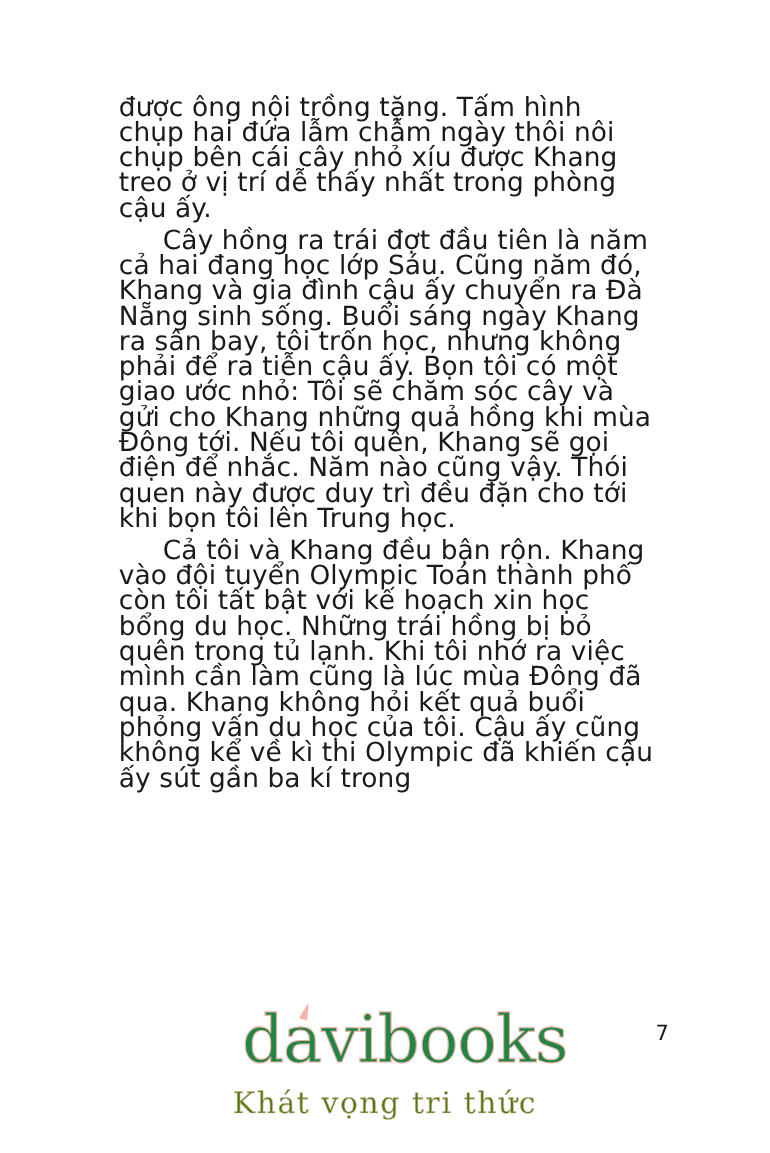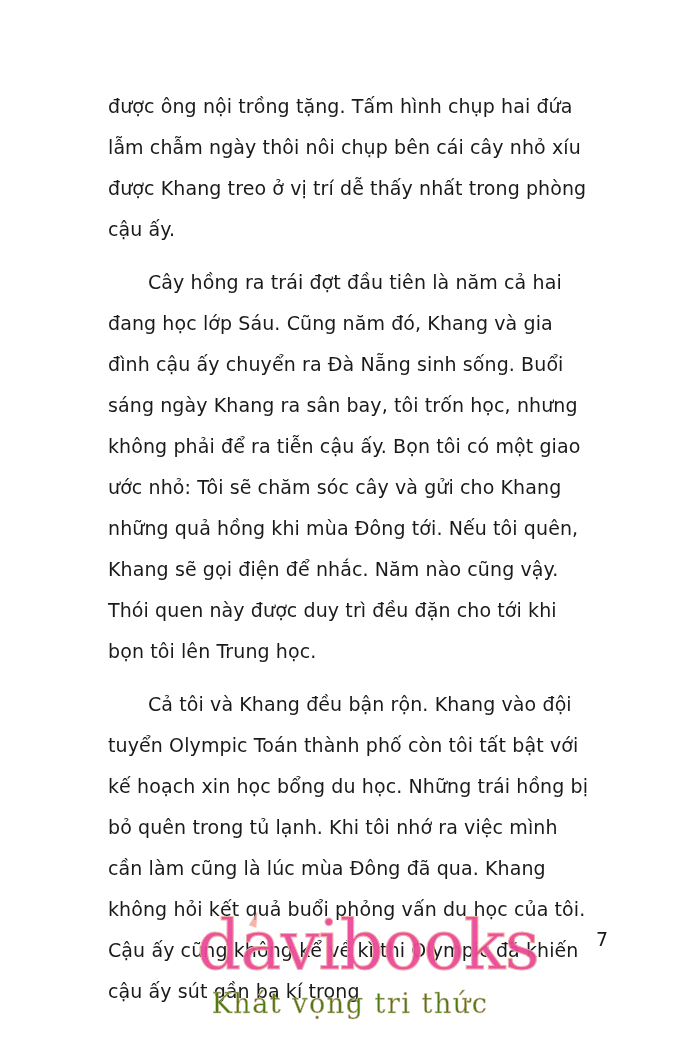--- a/index.html
+++ b/index.html
@@ -20,32 +20,31 @@
     background: #ffffff;
   }
   .text-block {
     position: absolute;
     left: 108px;
     top: 86px;
     width: 486px;
   }
   .para {
     margin: 0 0 6px 0;
-    font-size: 19px;
-    line-height: 41px;
+    font-size: 24px;
+    line-height: 23px;
     color: #1a1a1a;
     text-align: left;
     letter-spacing: 0.1px;
     font-weight: 400;
   }
   .para.indent {
     text-indent: 40px;
   }
   .para + .para {
-    margin-top: 12px;
   }
   .page-number {
     position: absolute;
     right: 92px;
     top: 928px;
     font-size: 19px;
     color: #1a1a1a;
   }
 
   
@@ -53,23 +52,23 @@
     position: absolute;
     left: 0;
     right: 0;
     top: 905px;
     text-align: center;
     pointer-events: none;
     user-select: none;
   }
   .wm-main {
     font-family: "DejaVu Serif", serif;
-    font-size: 69px;
+    font-size: 60px;
     line-height: 80px;
-    color: #ec4899;
+    color: #15803d;
     letter-spacing: -1px;
     font-weight: 400;
     -webkit-text-stroke: 1px #edada0;
     opacity: 0.95;
     position: relative;
     display: inline-block;
     margin-left: 36px;
   }
   .wm-sub {
     font-family: "DejaVu Serif", serif;

